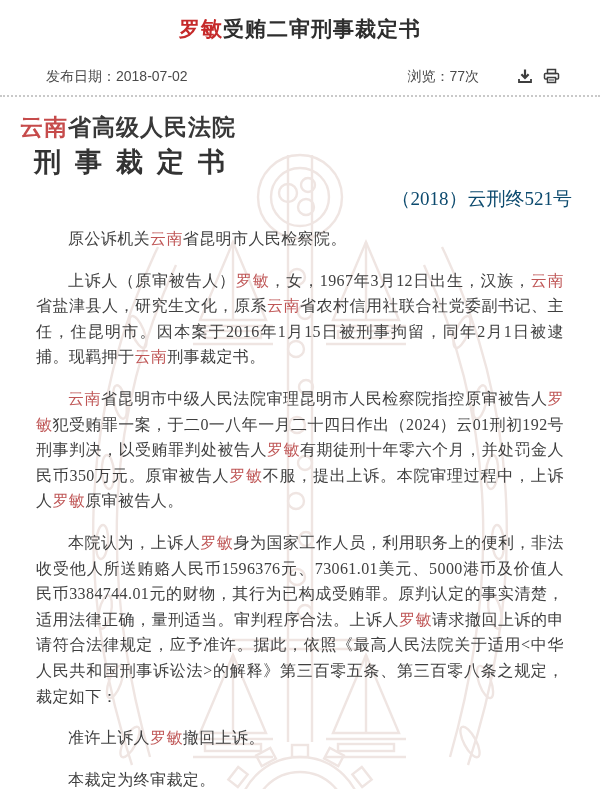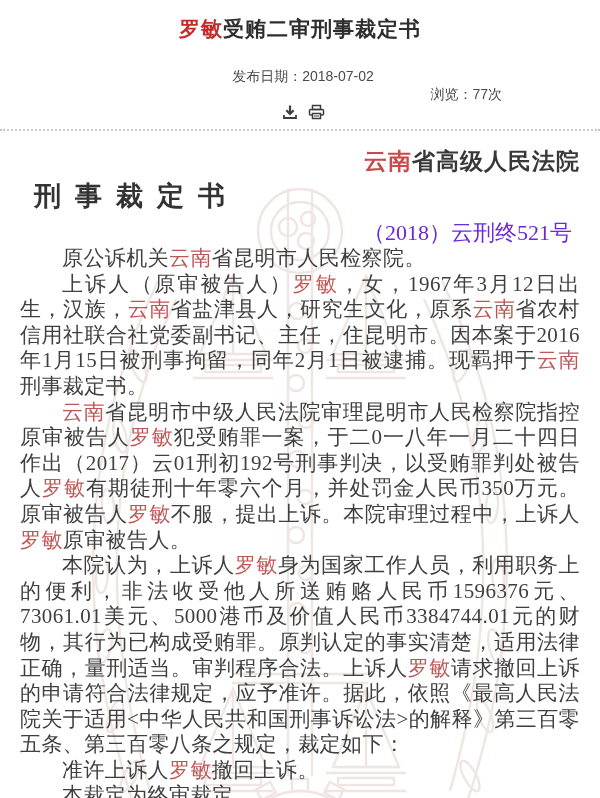--- a/index.html
+++ b/index.html
@@ -18,53 +18,52 @@
     font-size: 21px; font-weight: bold;
     line-height: 30px; text-align: center;
     color: #2e2e2e; letter-spacing: 1px;
   }
   h1.page-title .hl { color: var(--title_highlight, #c52a2a); }
 
   
   .meta-bar {
     margin-top: 24px;
     padding: 0 40px 9px 46px;
-    display: flex; align-items: center;
+    display: flex; align-items: flex-start;
     font-family: "Liberation Sans", "DejaVu Sans", sans-serif;
     font-size: 14px; color: var(--meta_text, #4a4a4a);
     border-bottom: 2px dotted var(--divider, #c9c9c9);
-    flex-direction: column;
-  }
-  .meta-views { margin-left: auto; margin-right: 58px; }
+  }
+  .meta-views { margin-left: auto; margin-right: 38px; }
   .meta-icons { display: flex; align-items: center; gap: 10px; }
   .meta-icons svg { display: block; cursor: pointer; }
 
   
   .doc { position: relative; padding: 16px 20px 0; }
   .doc-content { position: relative; z-index: 1; }
   .watermark { position: absolute; left: 0; top: 0; z-index: 0; pointer-events: none; }
 
   .court-name {
-    text-align: right; font-size: 23px; font-weight: 600;
+    text-align: left; font-size: 23px; font-weight: 600;
     color: #383838; line-height: 30px; letter-spacing: 1px;
   }
   .court-name .hl { color: var(--court_highlight, #c64b4b); }
   .doc-type {
     text-align: left; font-size: 27px; font-weight: 600;
     color: #333; line-height: 34px; margin-top: 2px;
     letter-spacing: 14px; text-indent: 14px;
   }
   .case-no {
-    text-align: right; font-size: 22px; color: #6d28d9;
+    text-align: right; font-size: 19px; color: #0c4a6e;
     line-height: 22px; margin: 9px 0 2px; padding-right: 8px;
   }
 
   .paragraphs { margin-top: 2px; }
   .paragraphs p {
-    margin: 0; font-size: 21px; line-height: 25.6px;
+    margin: 16px; font-size: 16px; line-height: 25.6px;
     letter-spacing: 0.4px;
     color: var(--body_text, #3f3f3f);
     text-align: justify; text-indent: 2em;
   }
   .paragraphs .hl { color: var(--body_highlight, #bf5656); }
 
   .sig-block {
     margin: 3px 125px 0 auto;
     width: max-content;
     font-size: 17px; color: #3f3f3f; line-height: 27px;
@@ -183,21 +182,21 @@
     </svg>
 
     <div class="doc-content">
       <div class="court-name"><span class="hl">云南</span><span>省高级人民法院</span></div>
       <div class="doc-type">刑事裁定书</div>
       <div class="case-no">（2018）云刑终521号</div>
 
       <div class="paragraphs">
           <p><span>原公诉机关</span><span class="hl">云南</span><span>省昆明市人民检察院。</span></p>
           <p><span>上诉人（原审被告人）</span><span class="hl">罗敏</span><span>，女，1967年3月12日出生，汉族，</span><span class="hl">云南</span><span>省盐津县人，研究生文化，原系</span><span class="hl">云南</span><span>省农村信用社联合社党委副书记、主任，住昆明市。因本案于2016年1月15日被刑事拘留，同年2月1日被逮捕。现羁押于</span><span class="hl">云南</span><span>刑事裁定书。</span></p>
-          <p><span class="hl">云南</span><span>省昆明市中级人民法院审理昆明市人民检察院指控原审被告人</span><span class="hl">罗敏</span><span>犯受贿罪一案，于二0一八年一月二十四日作出（2017）云01刑初192号刑事判决，以受贿罪判处被告人</span><span class="hl">罗敏</span><span>有期徒刑十年零六个月，并处罚金人民币350万元。原审被告人</span><span class="hl">罗敏</span><span>不服，提出上诉。本院审理过程中，上诉人</span><span class="hl">罗敏</span><span>原审被告人。</span></p>
+          <p><span class="hl">云南</span><span>省昆明市中级人民法院审理昆明市人民检察院指控原审被告人</span><span class="hl">罗敏</span><span>犯受贿罪一案，于二0一八年一月二十四日作出（2024）云01刑初192号刑事判决，以受贿罪判处被告人</span><span class="hl">罗敏</span><span>有期徒刑十年零六个月，并处罚金人民币350万元。原审被告人</span><span class="hl">罗敏</span><span>不服，提出上诉。本院审理过程中，上诉人</span><span class="hl">罗敏</span><span>原审被告人。</span></p>
           <p><span>本院认为，上诉人</span><span class="hl">罗敏</span><span>身为国家工作人员，利用职务上的便利，非法收受他人所送贿赂人民币1596376元、73061.01美元、5000港币及价值人民币3384744.01元的财物，其行为已构成受贿罪。原判认定的事实清楚，适用法律正确，量刑适当。审判程序合法。上诉人</span><span class="hl">罗敏</span><span>请求撤回上诉的申请符合法律规定，应予准许。据此，依照《最高人民法院关于适用&lt;中华人民共和国刑事诉讼法&gt;的解释》第三百零五条、第三百零八条之规定，裁定如下：</span></p>
           <p><span>准许上诉人</span><span class="hl">罗敏</span><span>撤回上诉。</span></p>
           <p><span>本裁定为终审裁定。</span></p>
         </div>
 
       <div class="sig-block">
           <div class="sig-row">
             <span class="sig-role">审判长</span>
             <span class="sig-name">杨晓娅</span>
           </div>

